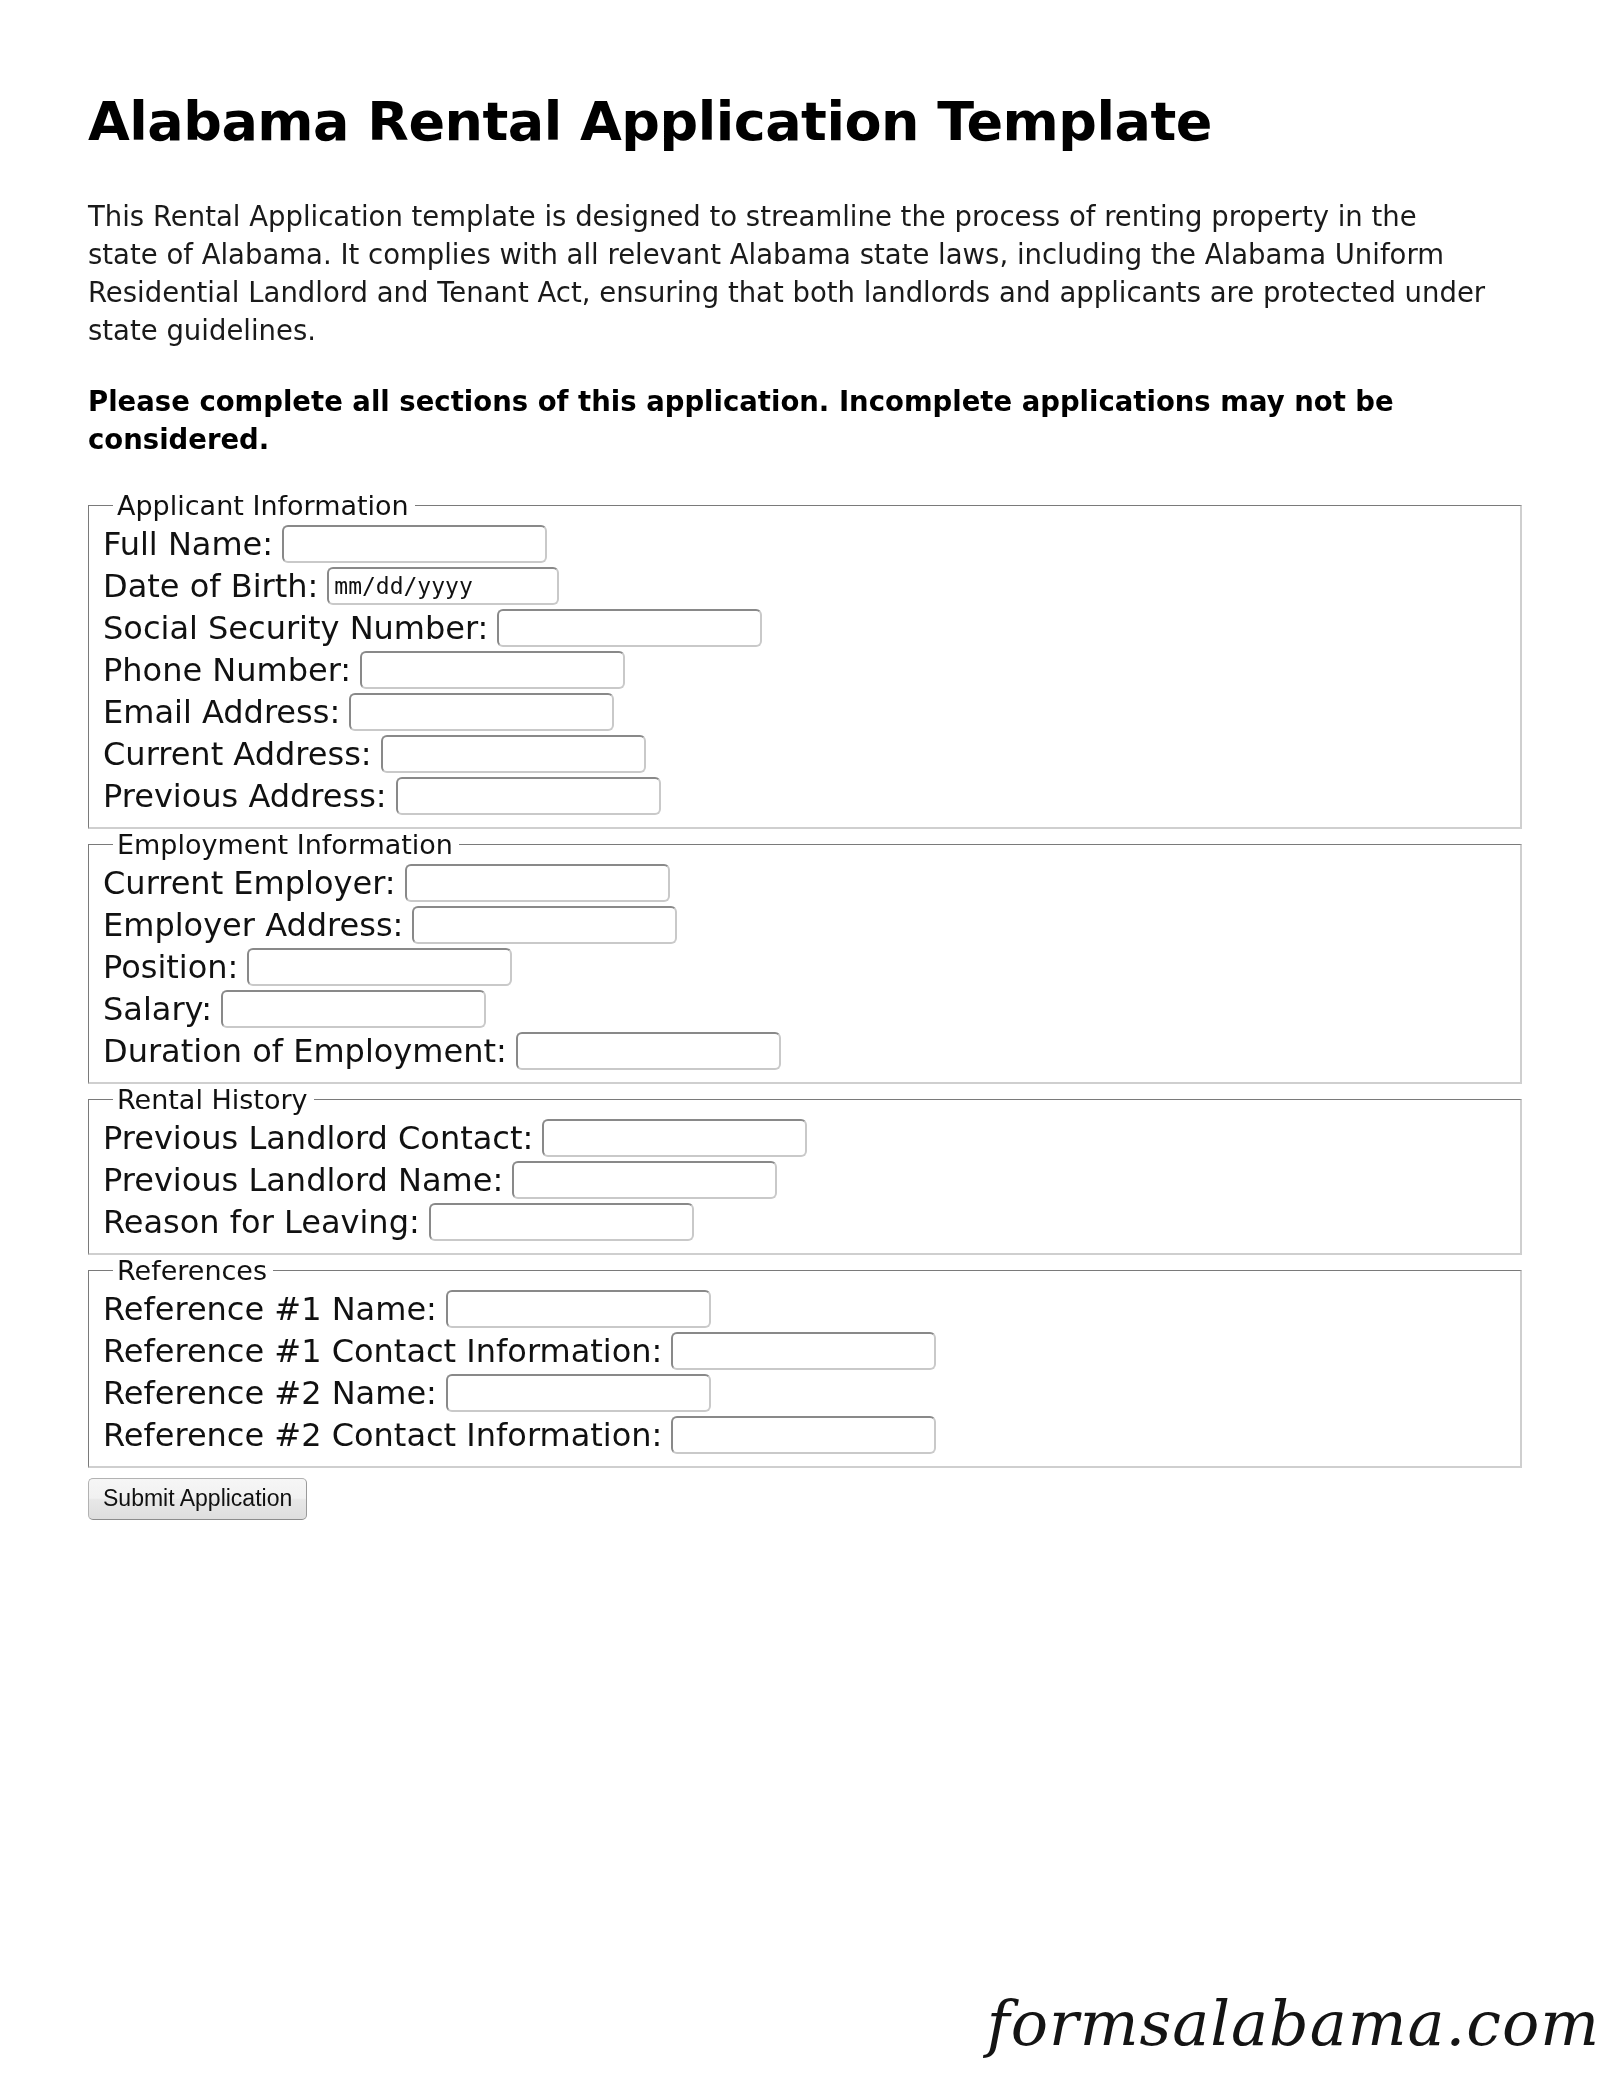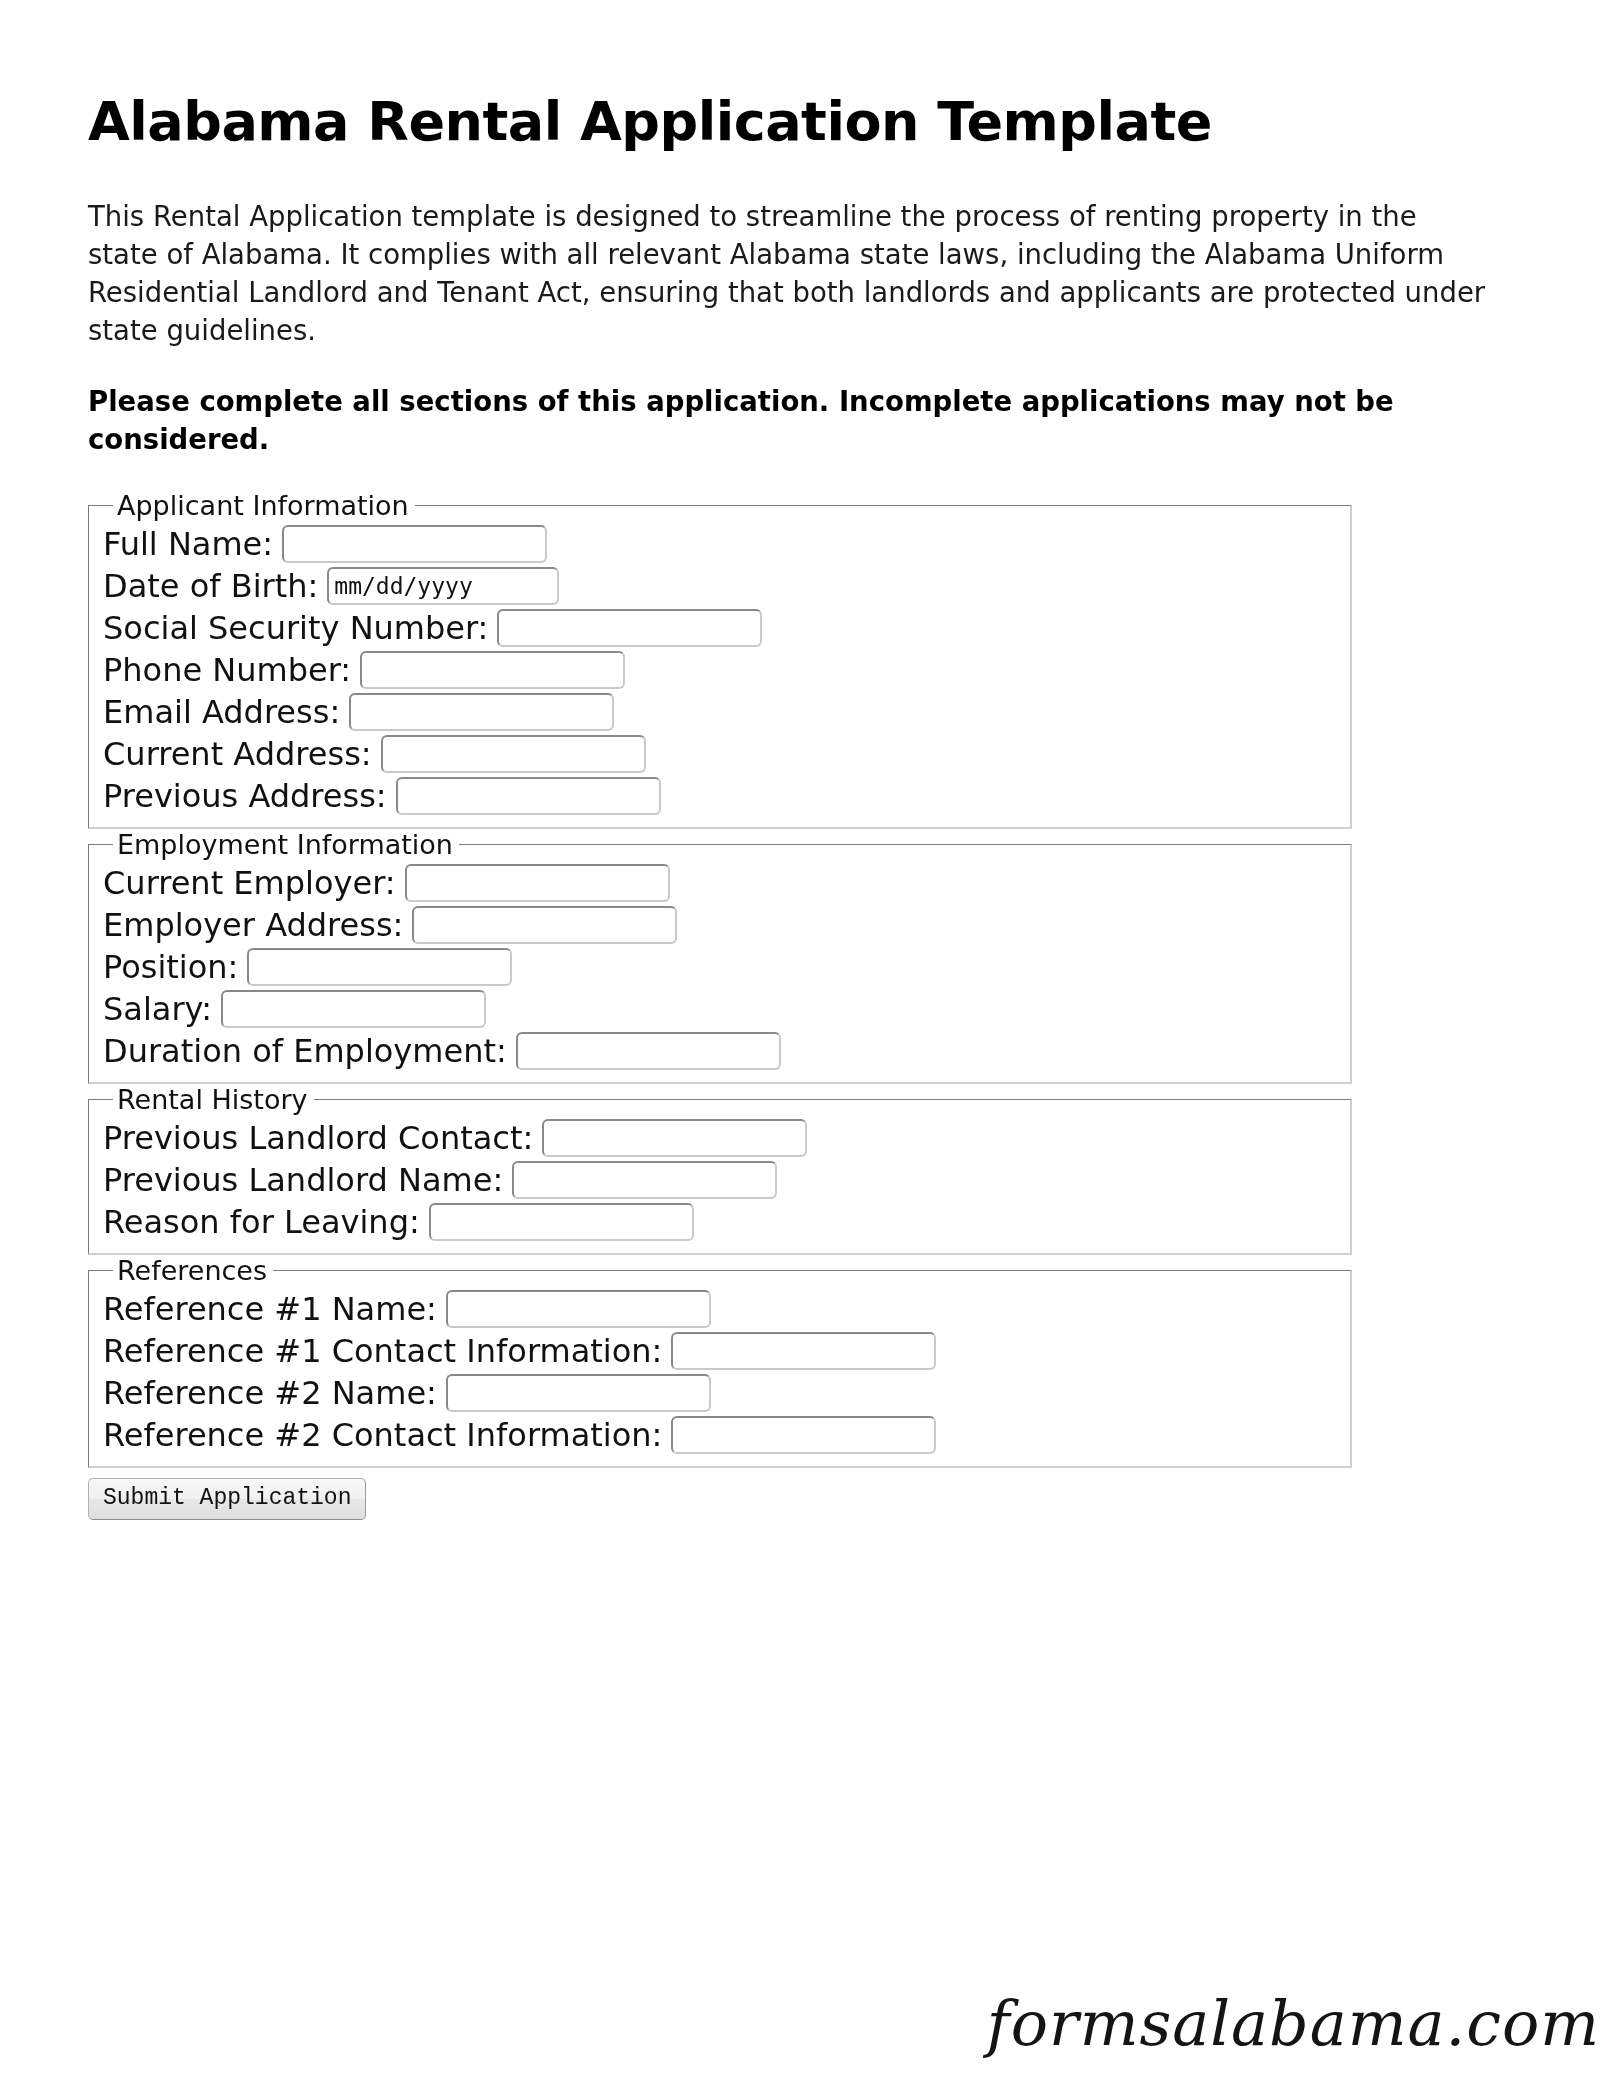--- a/index.html
+++ b/index.html
@@ -59,21 +59,21 @@
     padding-top: 33px;
   }
   fieldset.section {
     border: 2px groove #c0c0c0;
     border-color: #7a7a7a #cfcfcf #cfcfcf #7a7a7a;
     border-style: solid;
     border-width: 1px 2px 2px 1px;
     margin: 0 0 2px 0;
     padding: 4px 10px 10px 14px;
     box-sizing: border-box;
-    width: 1264px;
+    width: 1434px;
     background: #fff;
   }
   fieldset.section legend {
     font-size: 27px;
     padding: 0 6px 0 4px;
     margin-left: 10px;
     color: #111;
     line-height: 1;
   }
 
@@ -111,21 +111,21 @@
 
   .field-input::placeholder { color: #111; opacity: 1; }
 
   
   .submit-wrap {
     padding-top: 8px;
   }
   .submit-btn {
     -webkit-appearance: none;
     appearance: none;
-    font-family: Liberation Mono, monospace;
+    font-family: Liberation Sans, sans-serif;
     font-size: 23px;
     line-height: 1;
     padding: 8px 14px 9px 14px;
     color: #111;
     background: linear-gradient(to bottom, #f6f6f6 0%, #f1f1f1 48%, #e7e7e7 52%, #dedede 100%);
     border: 1px solid;
     border-color: #b2b2b2 #9a9a9a #8c8c8c #b2b2b2;
     border-radius: 5px;
     cursor: pointer;
   }

